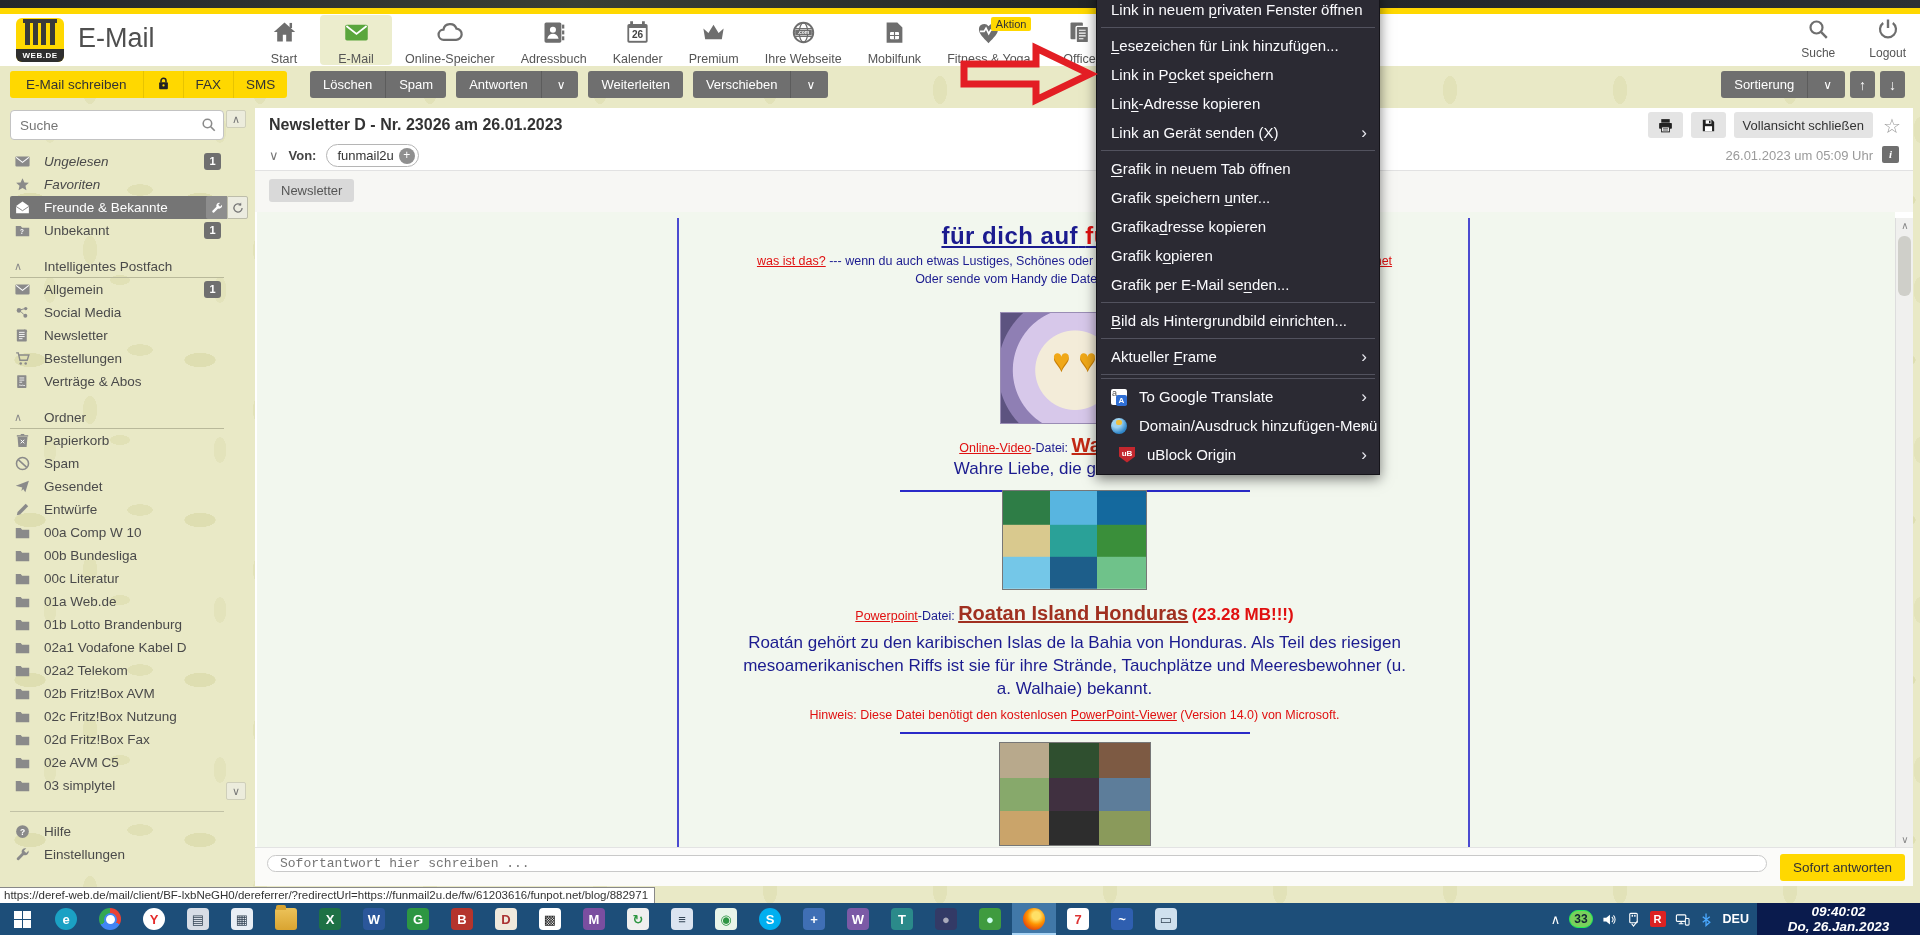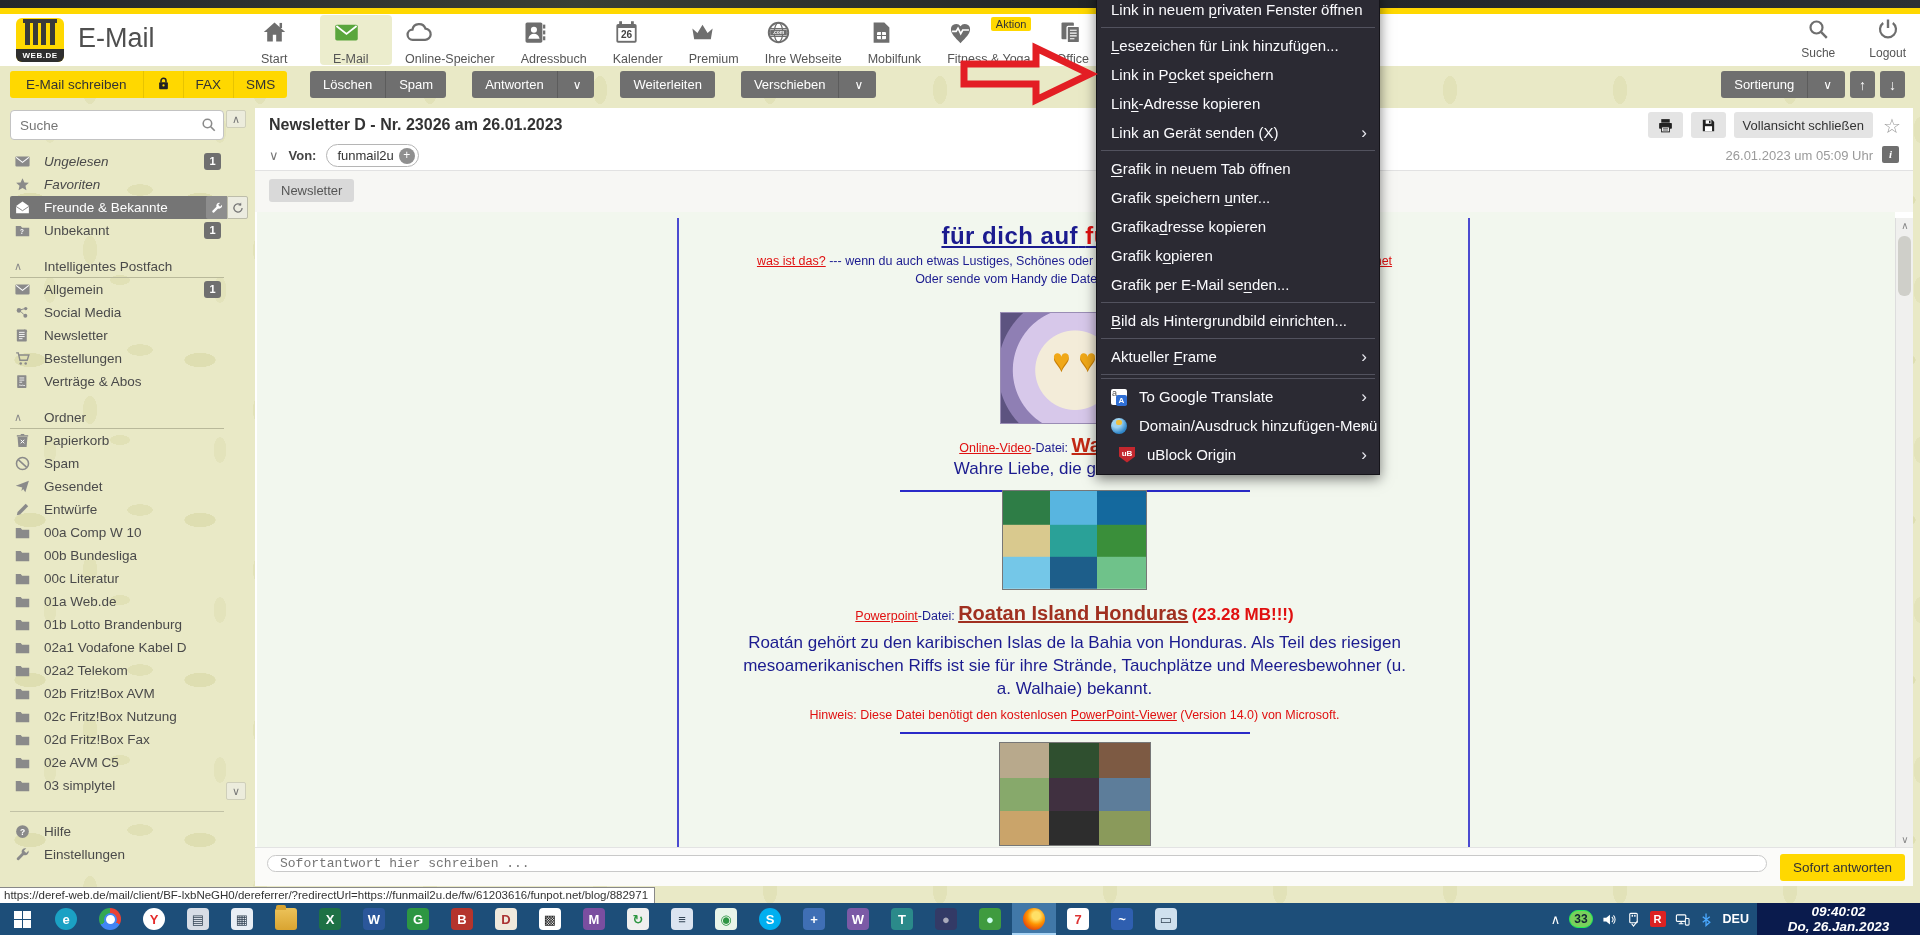--- a/index.html
+++ b/index.html
@@ -21,38 +21,38 @@
   
   .header { position:absolute; left:0; top:14px; width:1920px; height:52px; background:#ffffff; }
   .logo { position:absolute; left:16px; top:4px; width:48px; height:44px; background:#ffd800; border-radius:6px; overflow:hidden; }
   .logo .gate { position:absolute; left:9px; top:5px; width:30px; height:22px;
      background:linear-gradient(90deg,#3a3a3a 0 5px,transparent 5px 8px,#3a3a3a 8px 13px,transparent 13px 16px,#3a3a3a 16px 21px,transparent 21px 25px,#3a3a3a 25px 30px);
   }
   .logo .gate:before { content:""; position:absolute; left:-2px; top:-4px; width:34px; height:4px; background:#3a3a3a; }
   .logo .brand { position:absolute; left:0; bottom:0; width:100%; height:13px; background:#2f2f2f; color:#fff; font-size:8px; font-weight:bold; text-align:center; line-height:13px; letter-spacing:.5px; }
   .app-title { position:absolute; left:78px; top:9px; font-size:27px; color:#4f4f4f; }
   .nav { position:absolute; left:248px; top:1px; height:50px; display:flex; align-items:flex-start; }
-  .nav-tab { position:relative; min-width:72px; padding:4px 13px 0; height:50px; text-align:left; cursor:pointer; }
+  .nav-tab { position:relative; min-width:72px; padding:4px 13px 0; height:50px; text-align:center; cursor:pointer; }
   .nav-tab.active { background:#ecedcd; border-radius:4px; }
   .nav-tab .nicon { display:inline-block; width:27px; height:27px; color:#6e6e6e; }
   .nav-tab.active .nicon { color:#5aa63c; }
   .nav-tab .nicon svg { width:100%; height:100%; }
   .nav-tab .nlabel { display:block; font-size:12.5px; color:#555; margin-top:2px; white-space:nowrap; }
   .nav-badge { position:absolute; top:2px; left:50%; margin-left:2px; background:#ffd800; color:#333; font-size:11px; padding:1px 5px; border-radius:2px; white-space:nowrap; }
   .hdr-right { position:absolute; right:14px; top:3px; display:flex; gap:34px; }
   .hdr-mini { text-align:center; cursor:pointer; }
   .hdr-mini .nicon { display:inline-block; width:24px; height:24px; color:#6e6e6e; }
   .hdr-mini .nicon svg { width:100%; height:100%; }
   .hdr-mini .nlabel { display:block; font-size:12px; color:#555; margin-top:1px; }
   
   .compose-bar { position:absolute; left:10px; top:71px; height:27px; display:flex; }
   .cseg { background:#ffd800; color:#333; font-size:13.5px; display:flex; align-items:center; padding:0 12px; cursor:pointer; border-right:1px solid #e7c400; }
   .cseg:first-child { border-radius:3px 0 0 3px; padding:0 16px; }
   .cseg:last-child { border-radius:0 3px 3px 0; border-right:none; }
-  .toolbar { position:absolute; left:265px; top:71px; height:27px; display:flex; gap:26px;padding-left:45px; }
+  .toolbar { position:absolute; left:265px; top:71px; height:27px; display:flex; gap:10px;padding-left:45px; }
   .tgroup { display:flex; }
   .tbtn { background:#6f6f6f; color:#fff; font-size:13px; display:flex; align-items:center; padding:0 13px; cursor:pointer; }
   .tgroup .tbtn { border-right:1px solid #5c5c5c; }
   .tgroup .tbtn:first-child { border-radius:3px 0 0 3px; }
   .tgroup .tbtn:last-child { border-radius:0 3px 3px 0; border-right:none; }
   .tgroup .tbtn.single { border-radius:3px; }
   .caret { font-size:12px; margin-left:2px; }
   .sort-area { position:absolute; right:15px; top:71px; display:flex; gap:5px; }
   .sqbtn { width:25px; height:27px; background:#6f6f6f; color:#fff; border-radius:3px; display:flex; align-items:center; justify-content:center; font-size:14px; cursor:pointer; }
   

